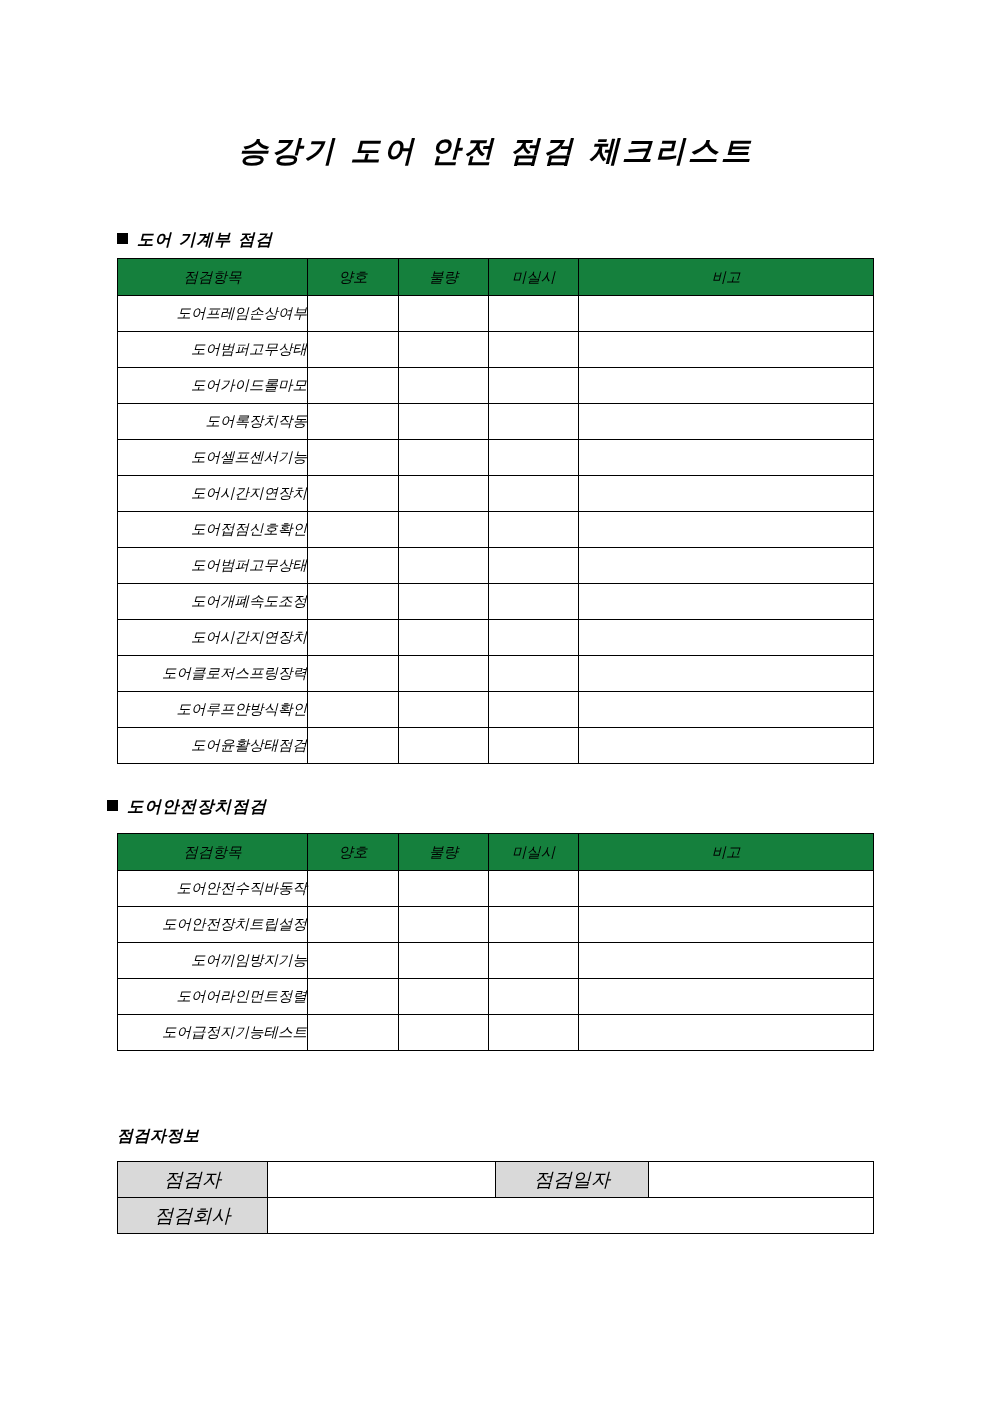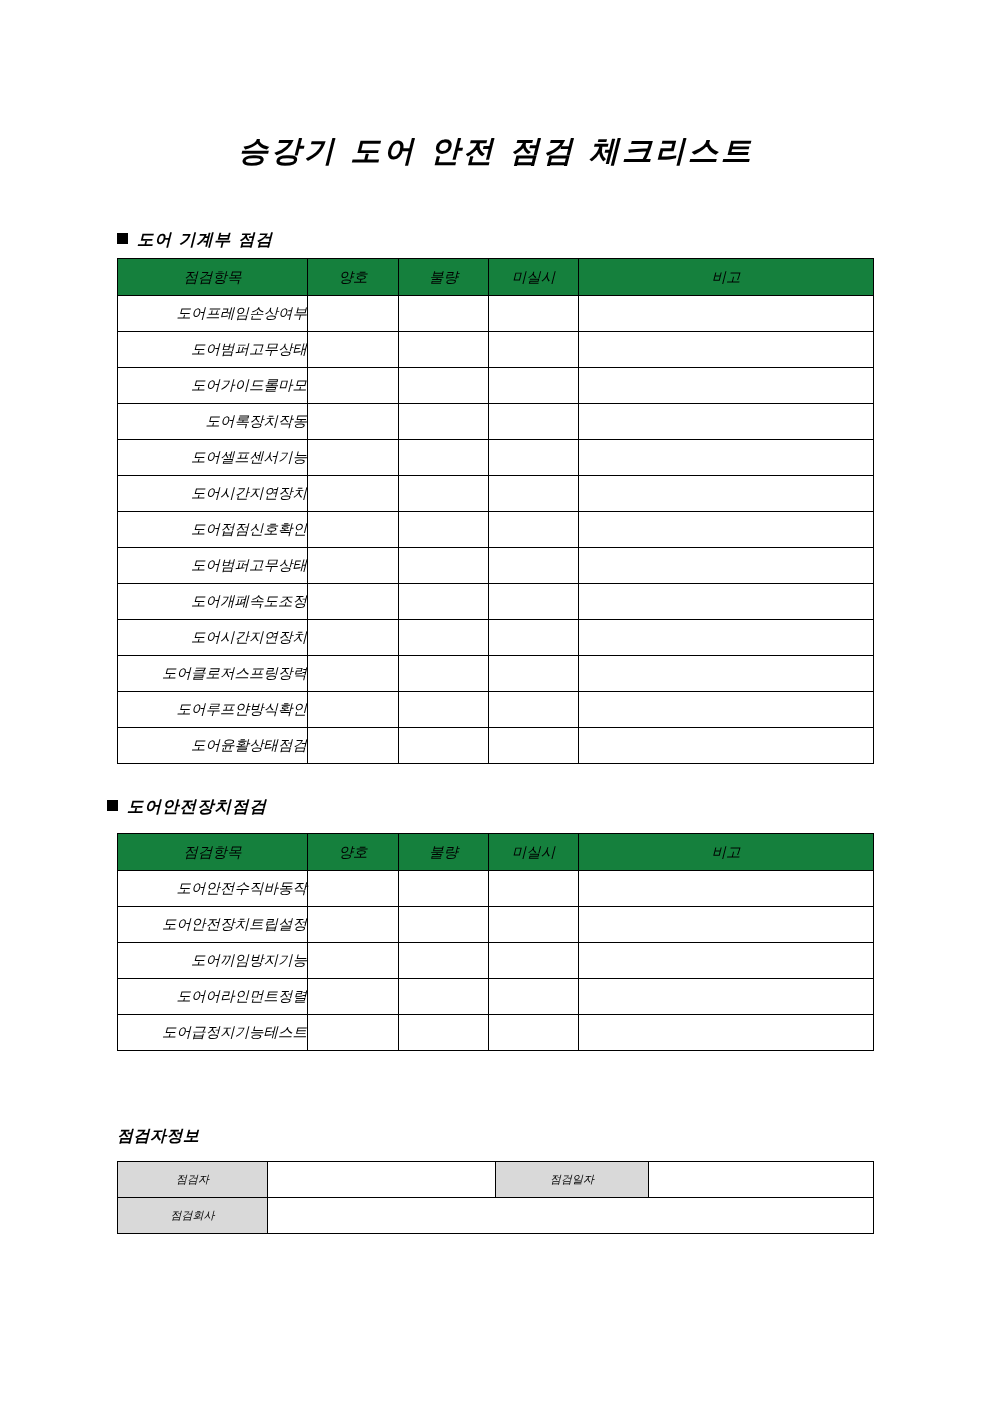--- a/index.html
+++ b/index.html
@@ -89,21 +89,21 @@
   .col-good   { width: 91px; }
   .col-bad    { width: 90px; }
   .col-none   { width: 90px; }
   .col-remark { width: 295px; }
 
   
   .info-table {
     position: absolute;
     border-collapse: collapse;
     table-layout: fixed;
-    font-size: 11px;
+    font-size: 19px;
   }
   .info-table td {
     border: 1px solid #000000;
     height: 35px;
     padding: 0;
     background: #ffffff;
   }
   .info-table td.lbl {
     background: #d9d9d9;
     text-align: center;

